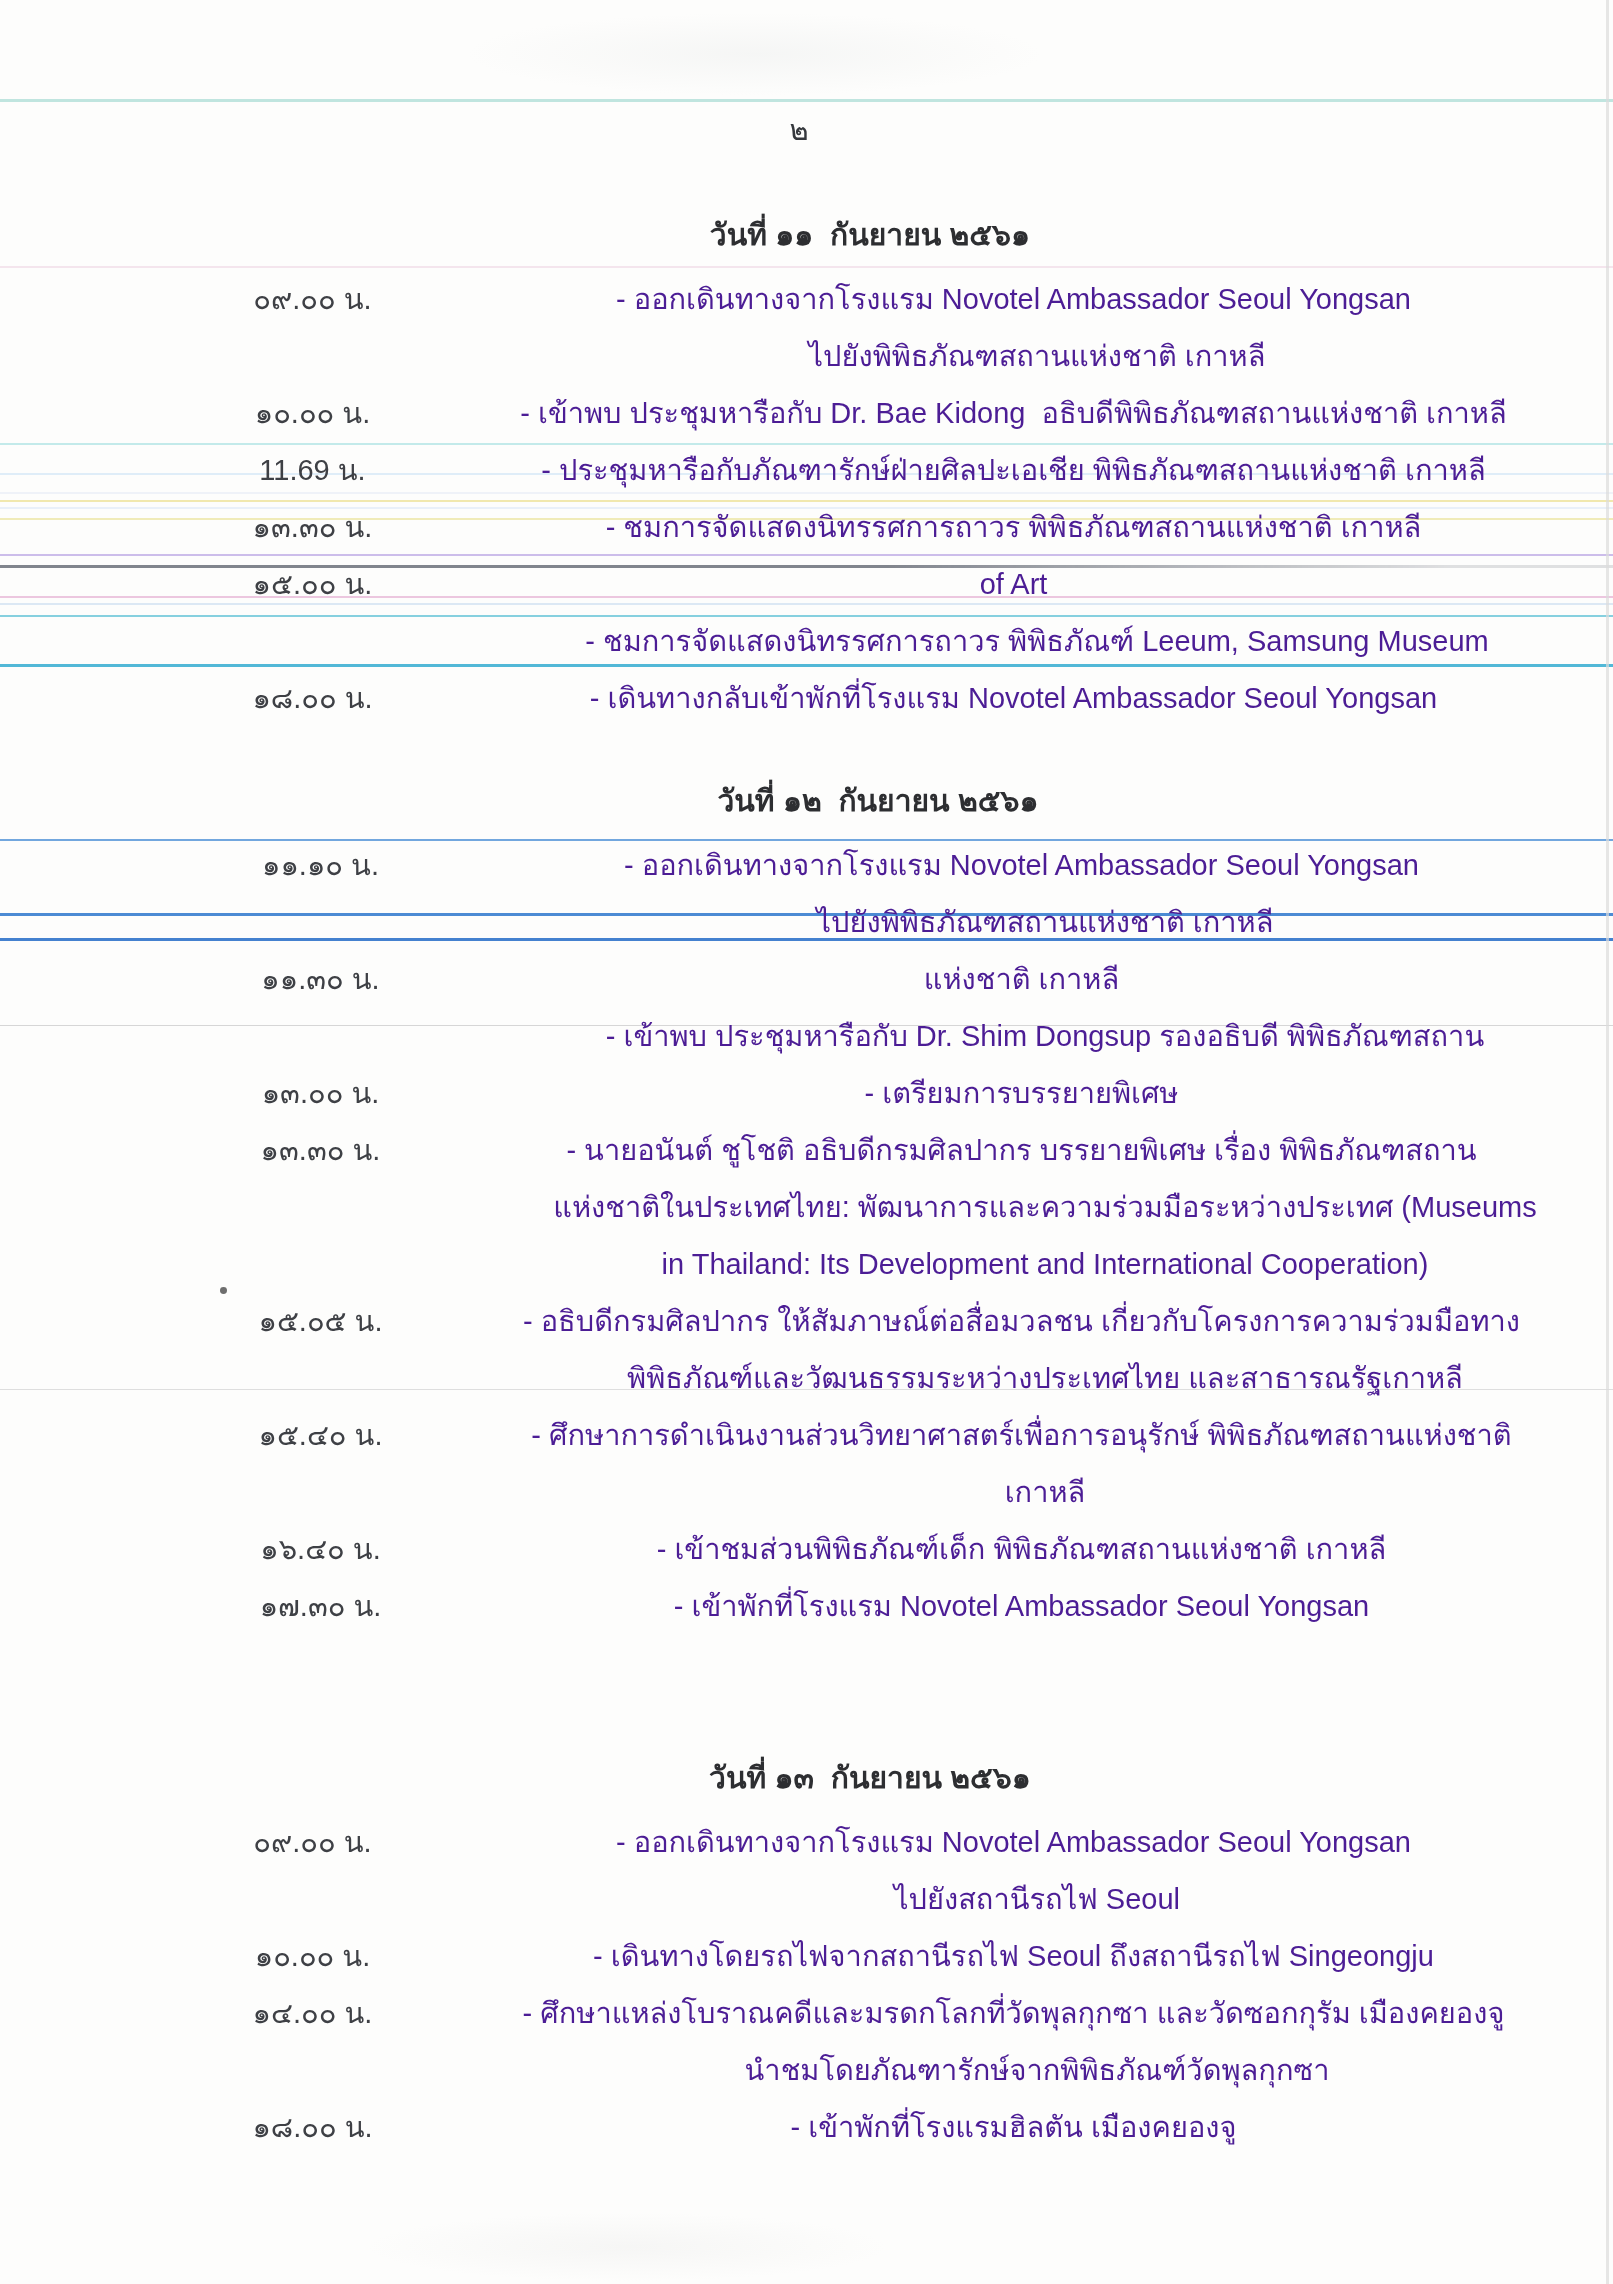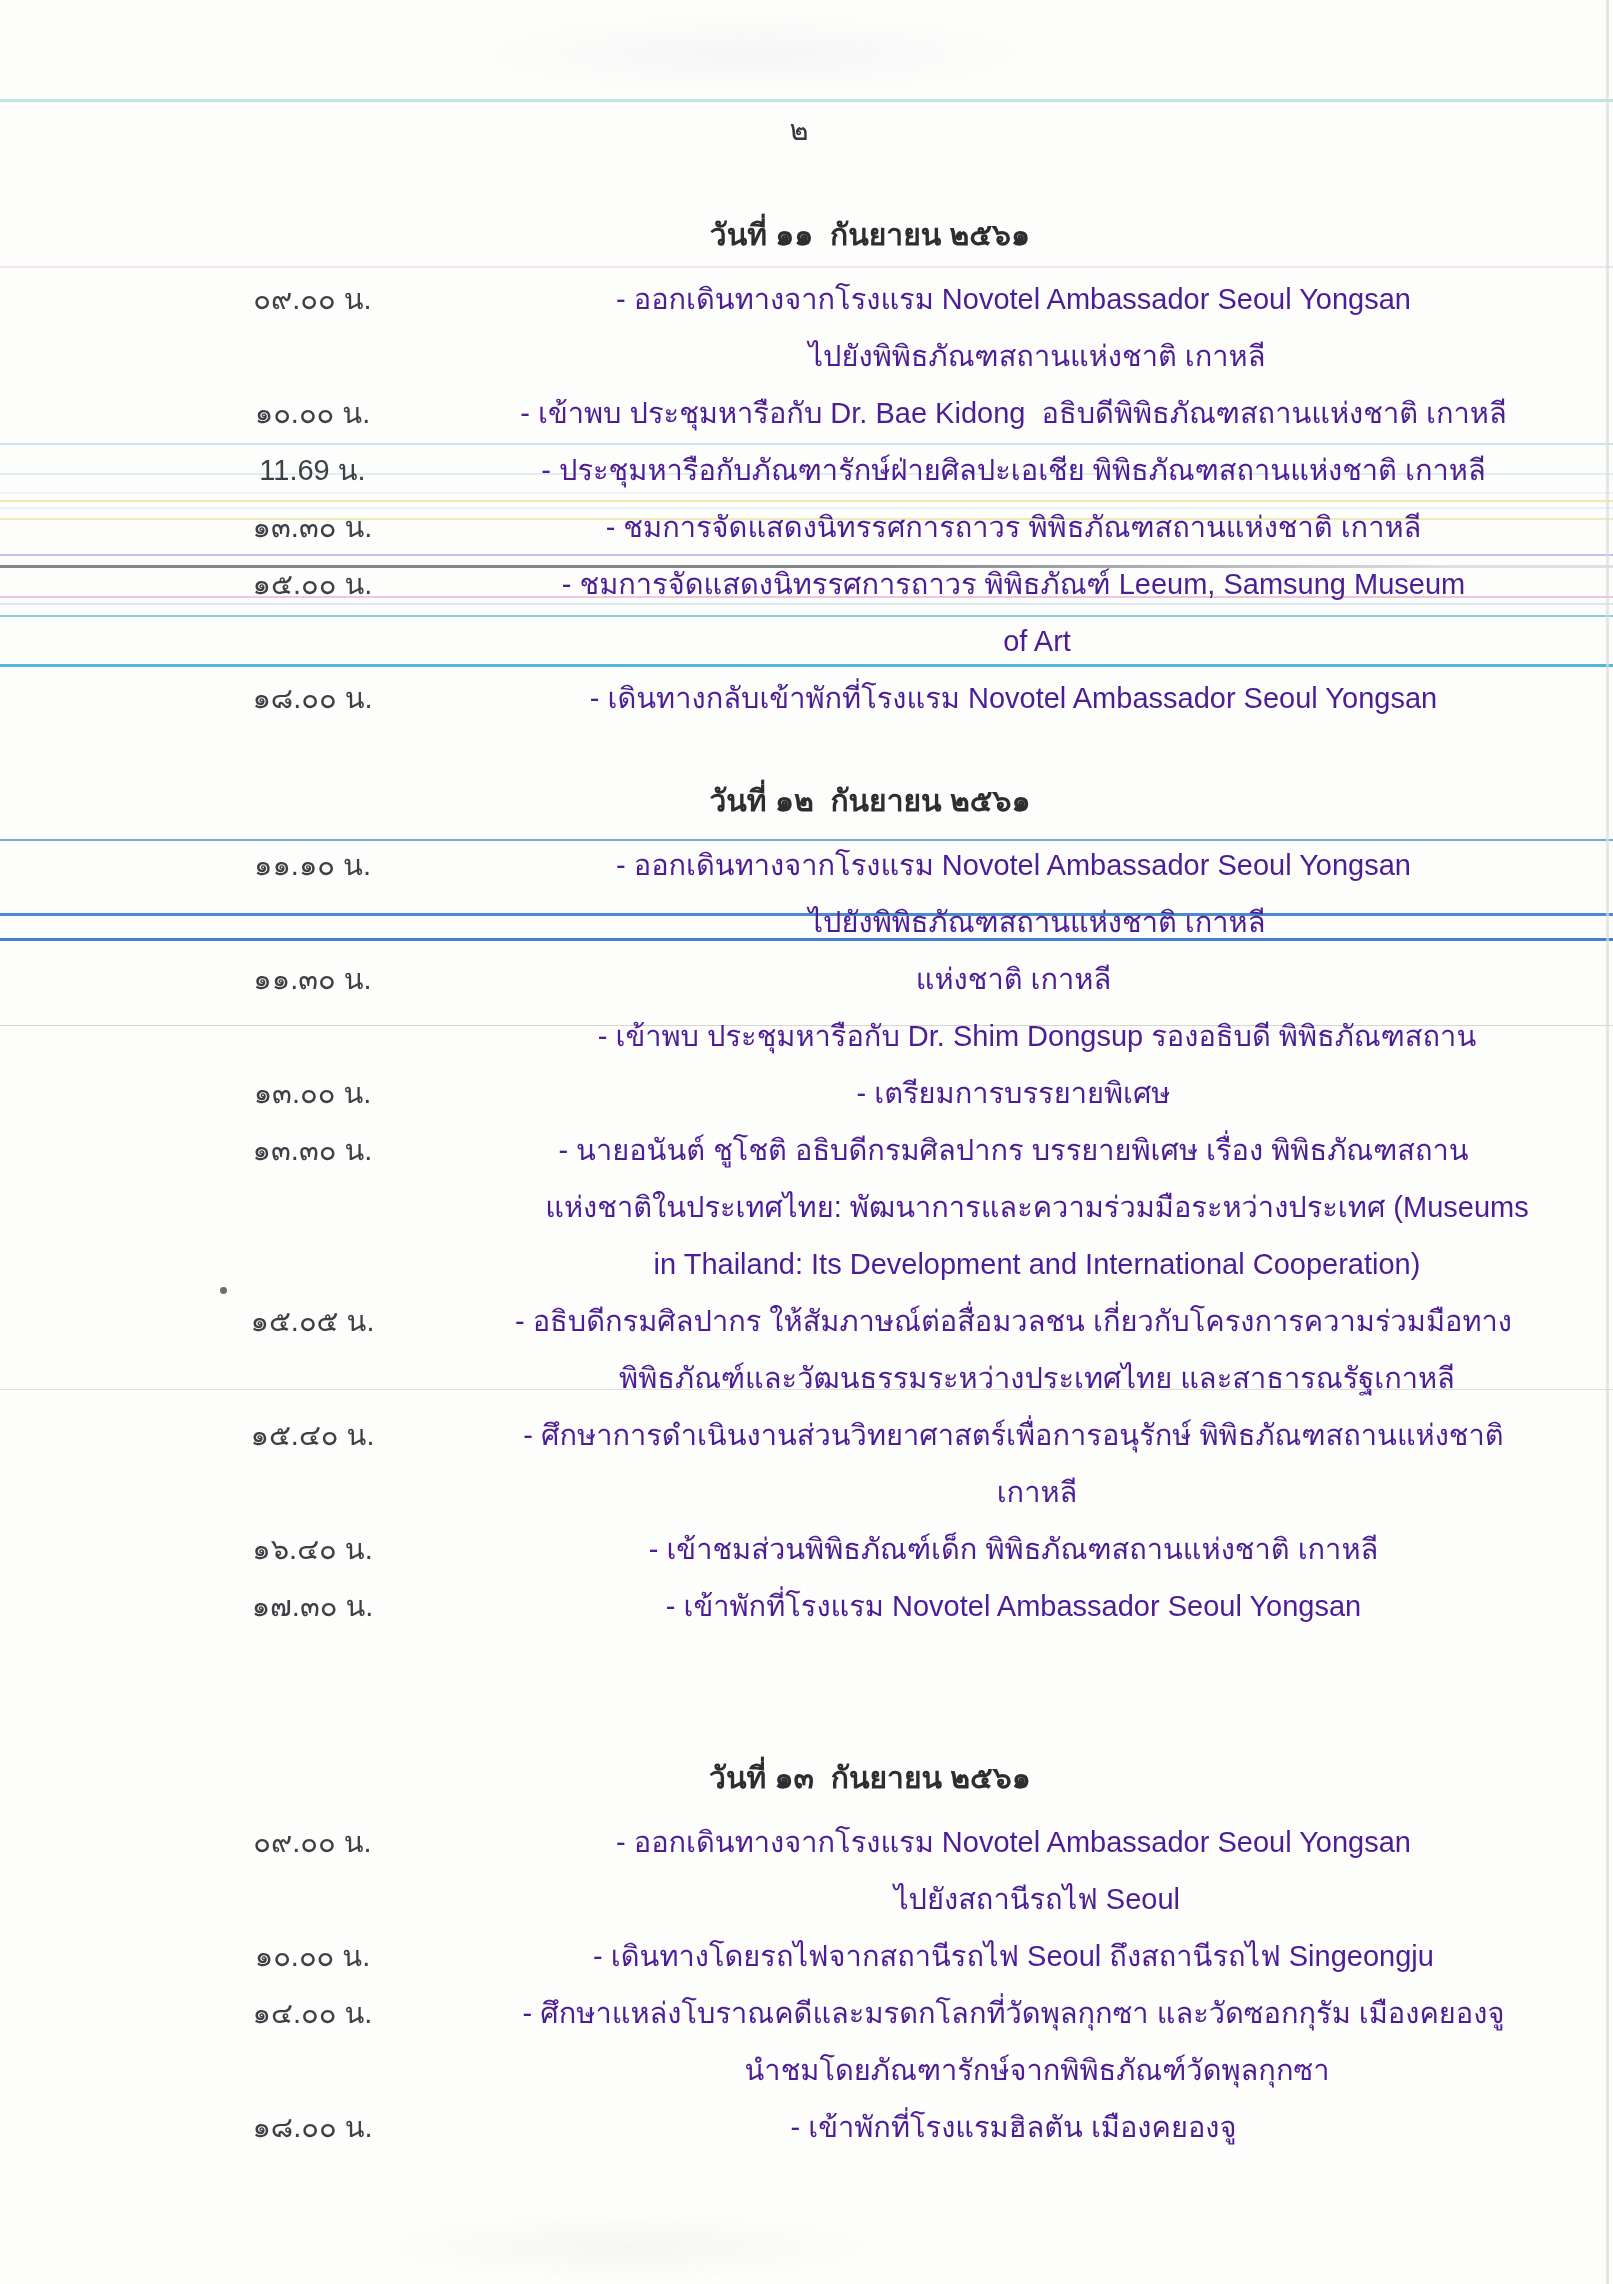--- a/index.html
+++ b/index.html
@@ -26,21 +26,21 @@
   .scan-dot{position:absolute;border-radius:50%;pointer-events:none;}
   .edge-line{position:absolute;top:0;bottom:0;pointer-events:none;}
 
   .page-number{
     position:absolute;top:102px;left:0;width:1598px;
     text-align:center;font-size:29px;line-height:57px;color:#35383d;
   }
   .sections-layer{position:absolute;inset:0;text-align:center;}
   .day-section{position:absolute;left:169px;width:1402px;}
   .day-section:nth-of-type(1){top:206px;}
-  .day-section:nth-of-type(2){top:772px;}
+  .day-section:nth-of-type(2){top:772px;margin-left:8px;}
   .day-section:nth-of-type(3){top:1749px;}
 
   .section-title{
     font-size:30px;font-weight:700;color:#2d2e31;
     line-height:57px;margin:0 0 7.8px 0;white-space:pre-wrap;
   }
   .schedule-row{display:flex;align-items:flex-start;}
   .row-time{
     width:287px;flex:0 0 287px;
     font-size:29px;line-height:57px;color:#3e4045;white-space:pre;
@@ -103,22 +103,22 @@
         </div>
         <div class="schedule-row">
           <div class="row-time">๑๓.๓๐ น.</div>
           <div class="row-lines">
             <div class="row-line">- ชมการจัดแสดงนิทรรศการถาวร พิพิธภัณฑสถานแห่งชาติ เกาหลี</div>
           </div>
         </div>
         <div class="schedule-row">
           <div class="row-time">๑๕.๐๐ น.</div>
           <div class="row-lines">
+            <div class="row-line">of Art</div>
             <div class="row-line">- ชมการจัดแสดงนิทรรศการถาวร พิพิธภัณฑ์ Leeum, Samsung Museum</div>
-            <div class="row-line">of Art</div>
           </div>
         </div>
         <div class="schedule-row">
           <div class="row-time">๑๘.๐๐ น.</div>
           <div class="row-lines">
             <div class="row-line">- เดินทางกลับเข้าพักที่โรงแรม Novotel Ambassador Seoul Yongsan</div>
           </div>
         </div>
       </section>
       <section class="day-section">

